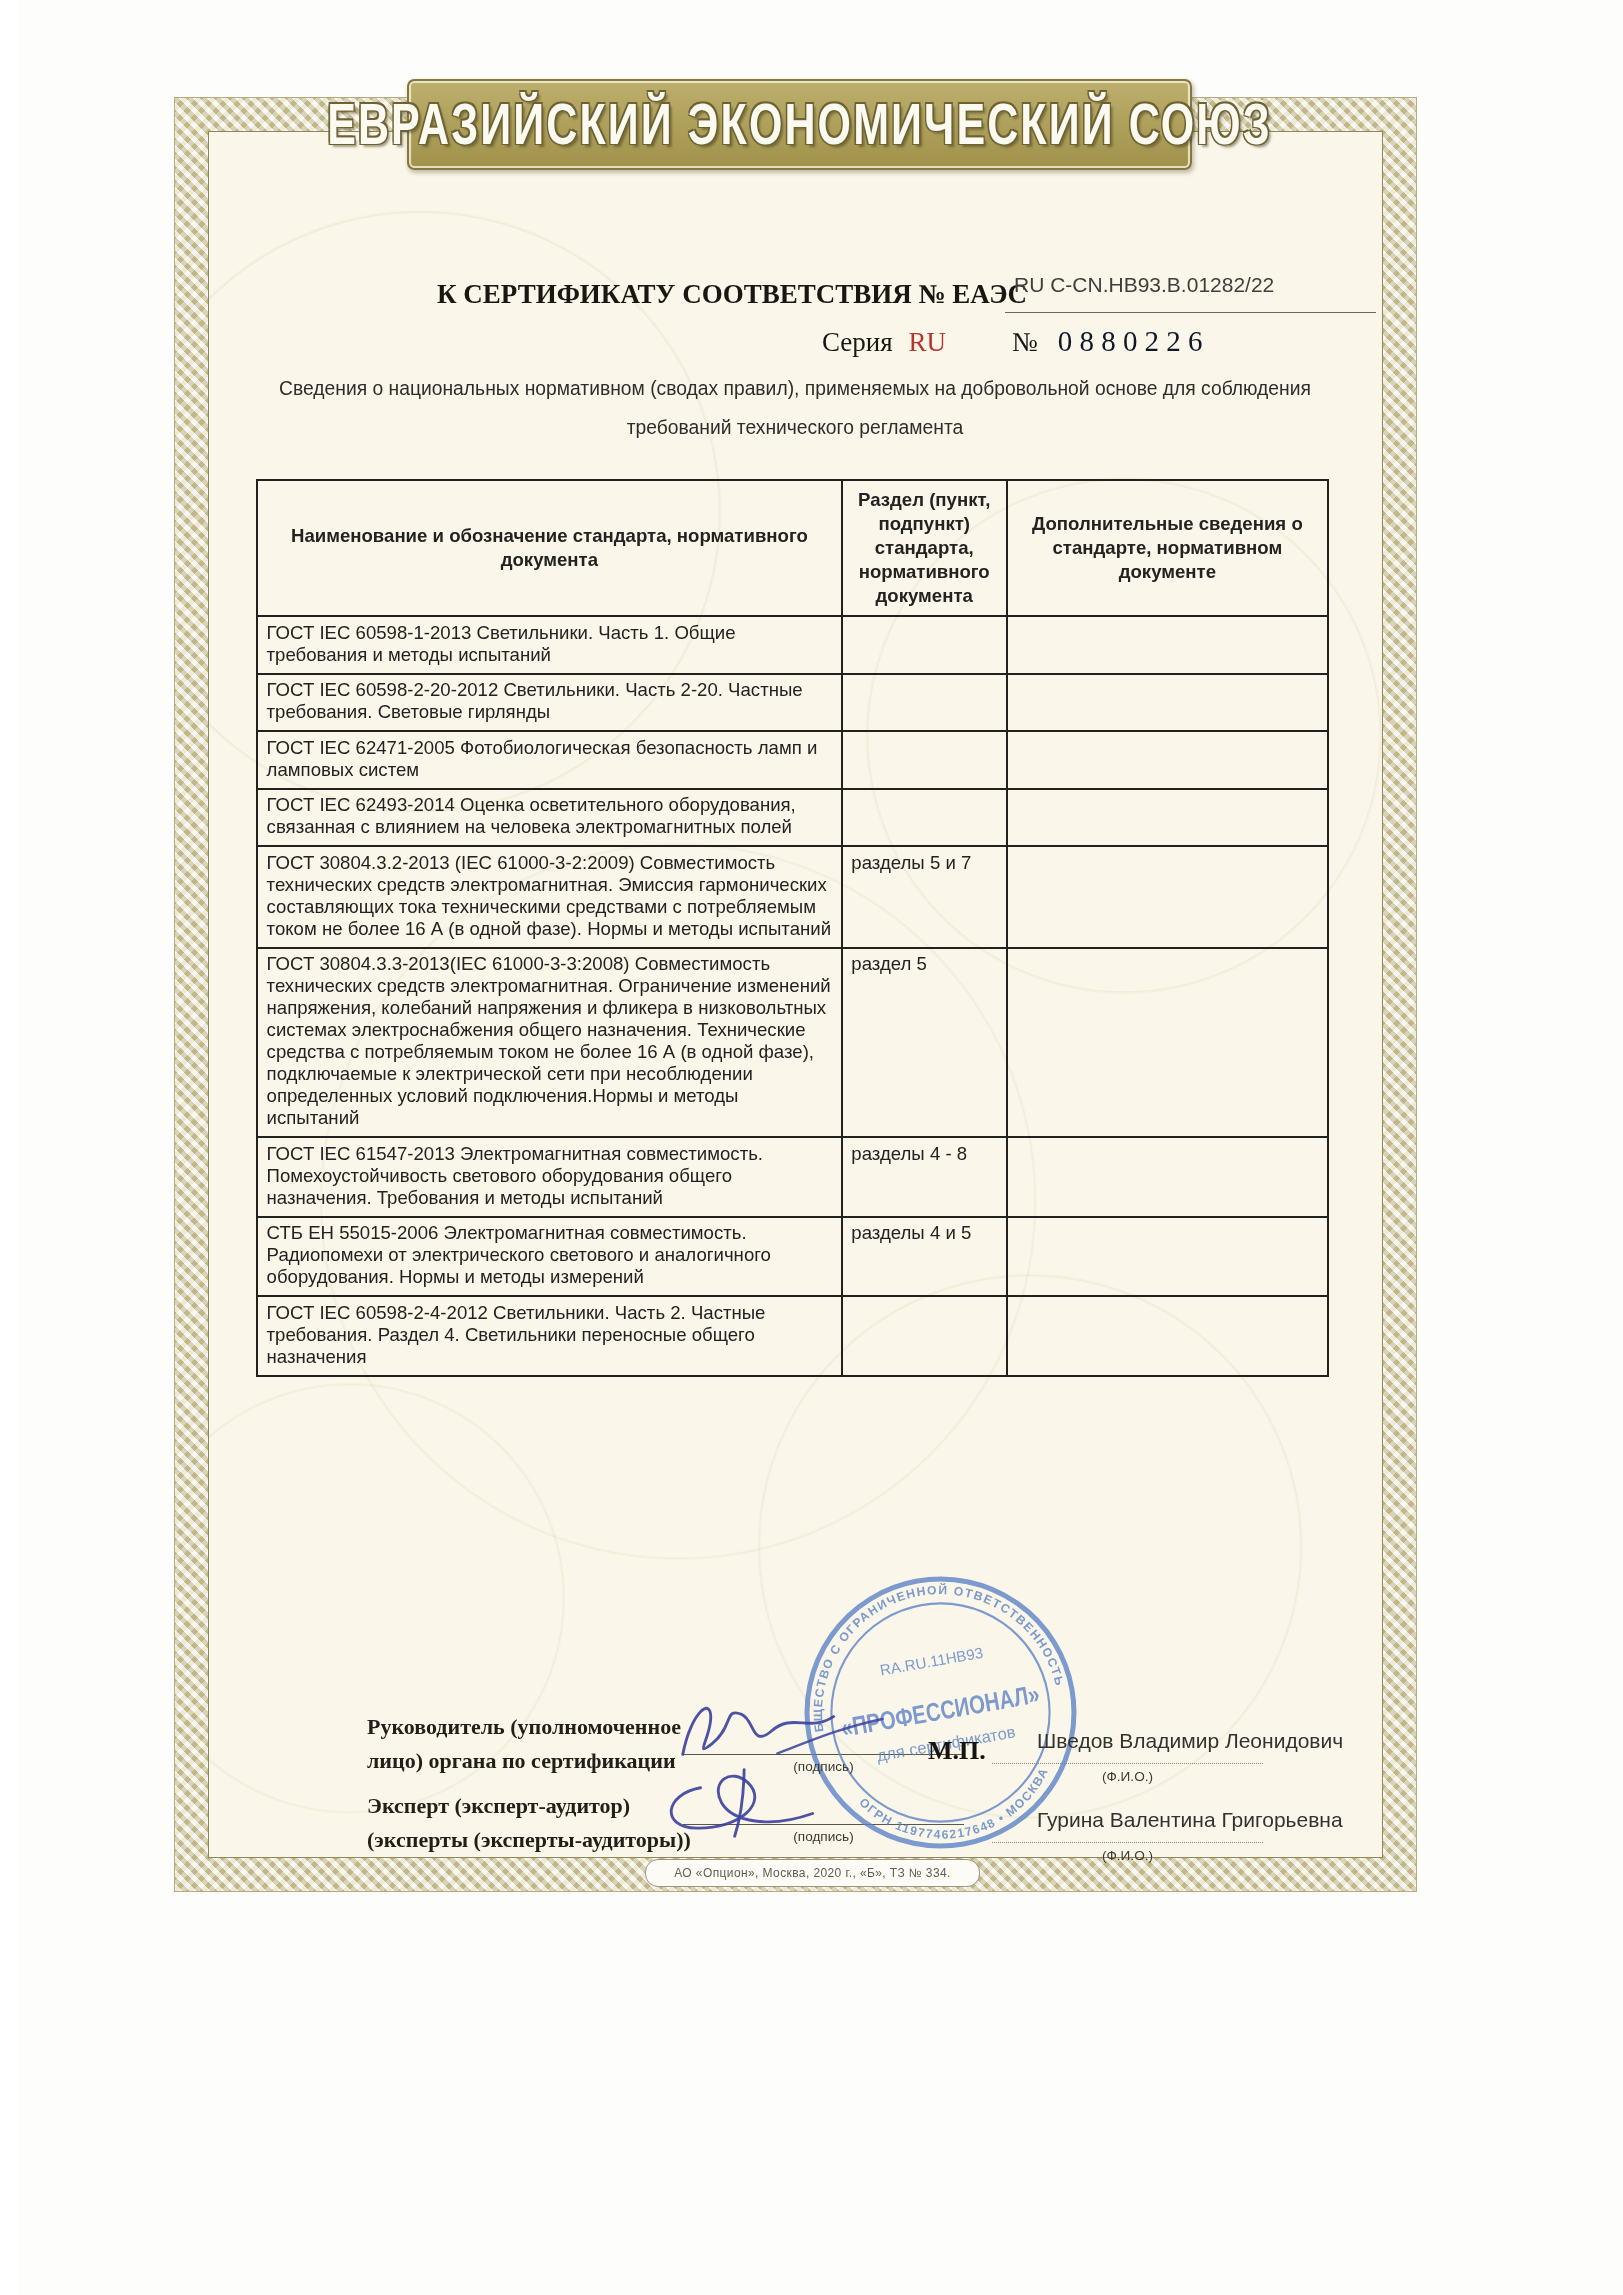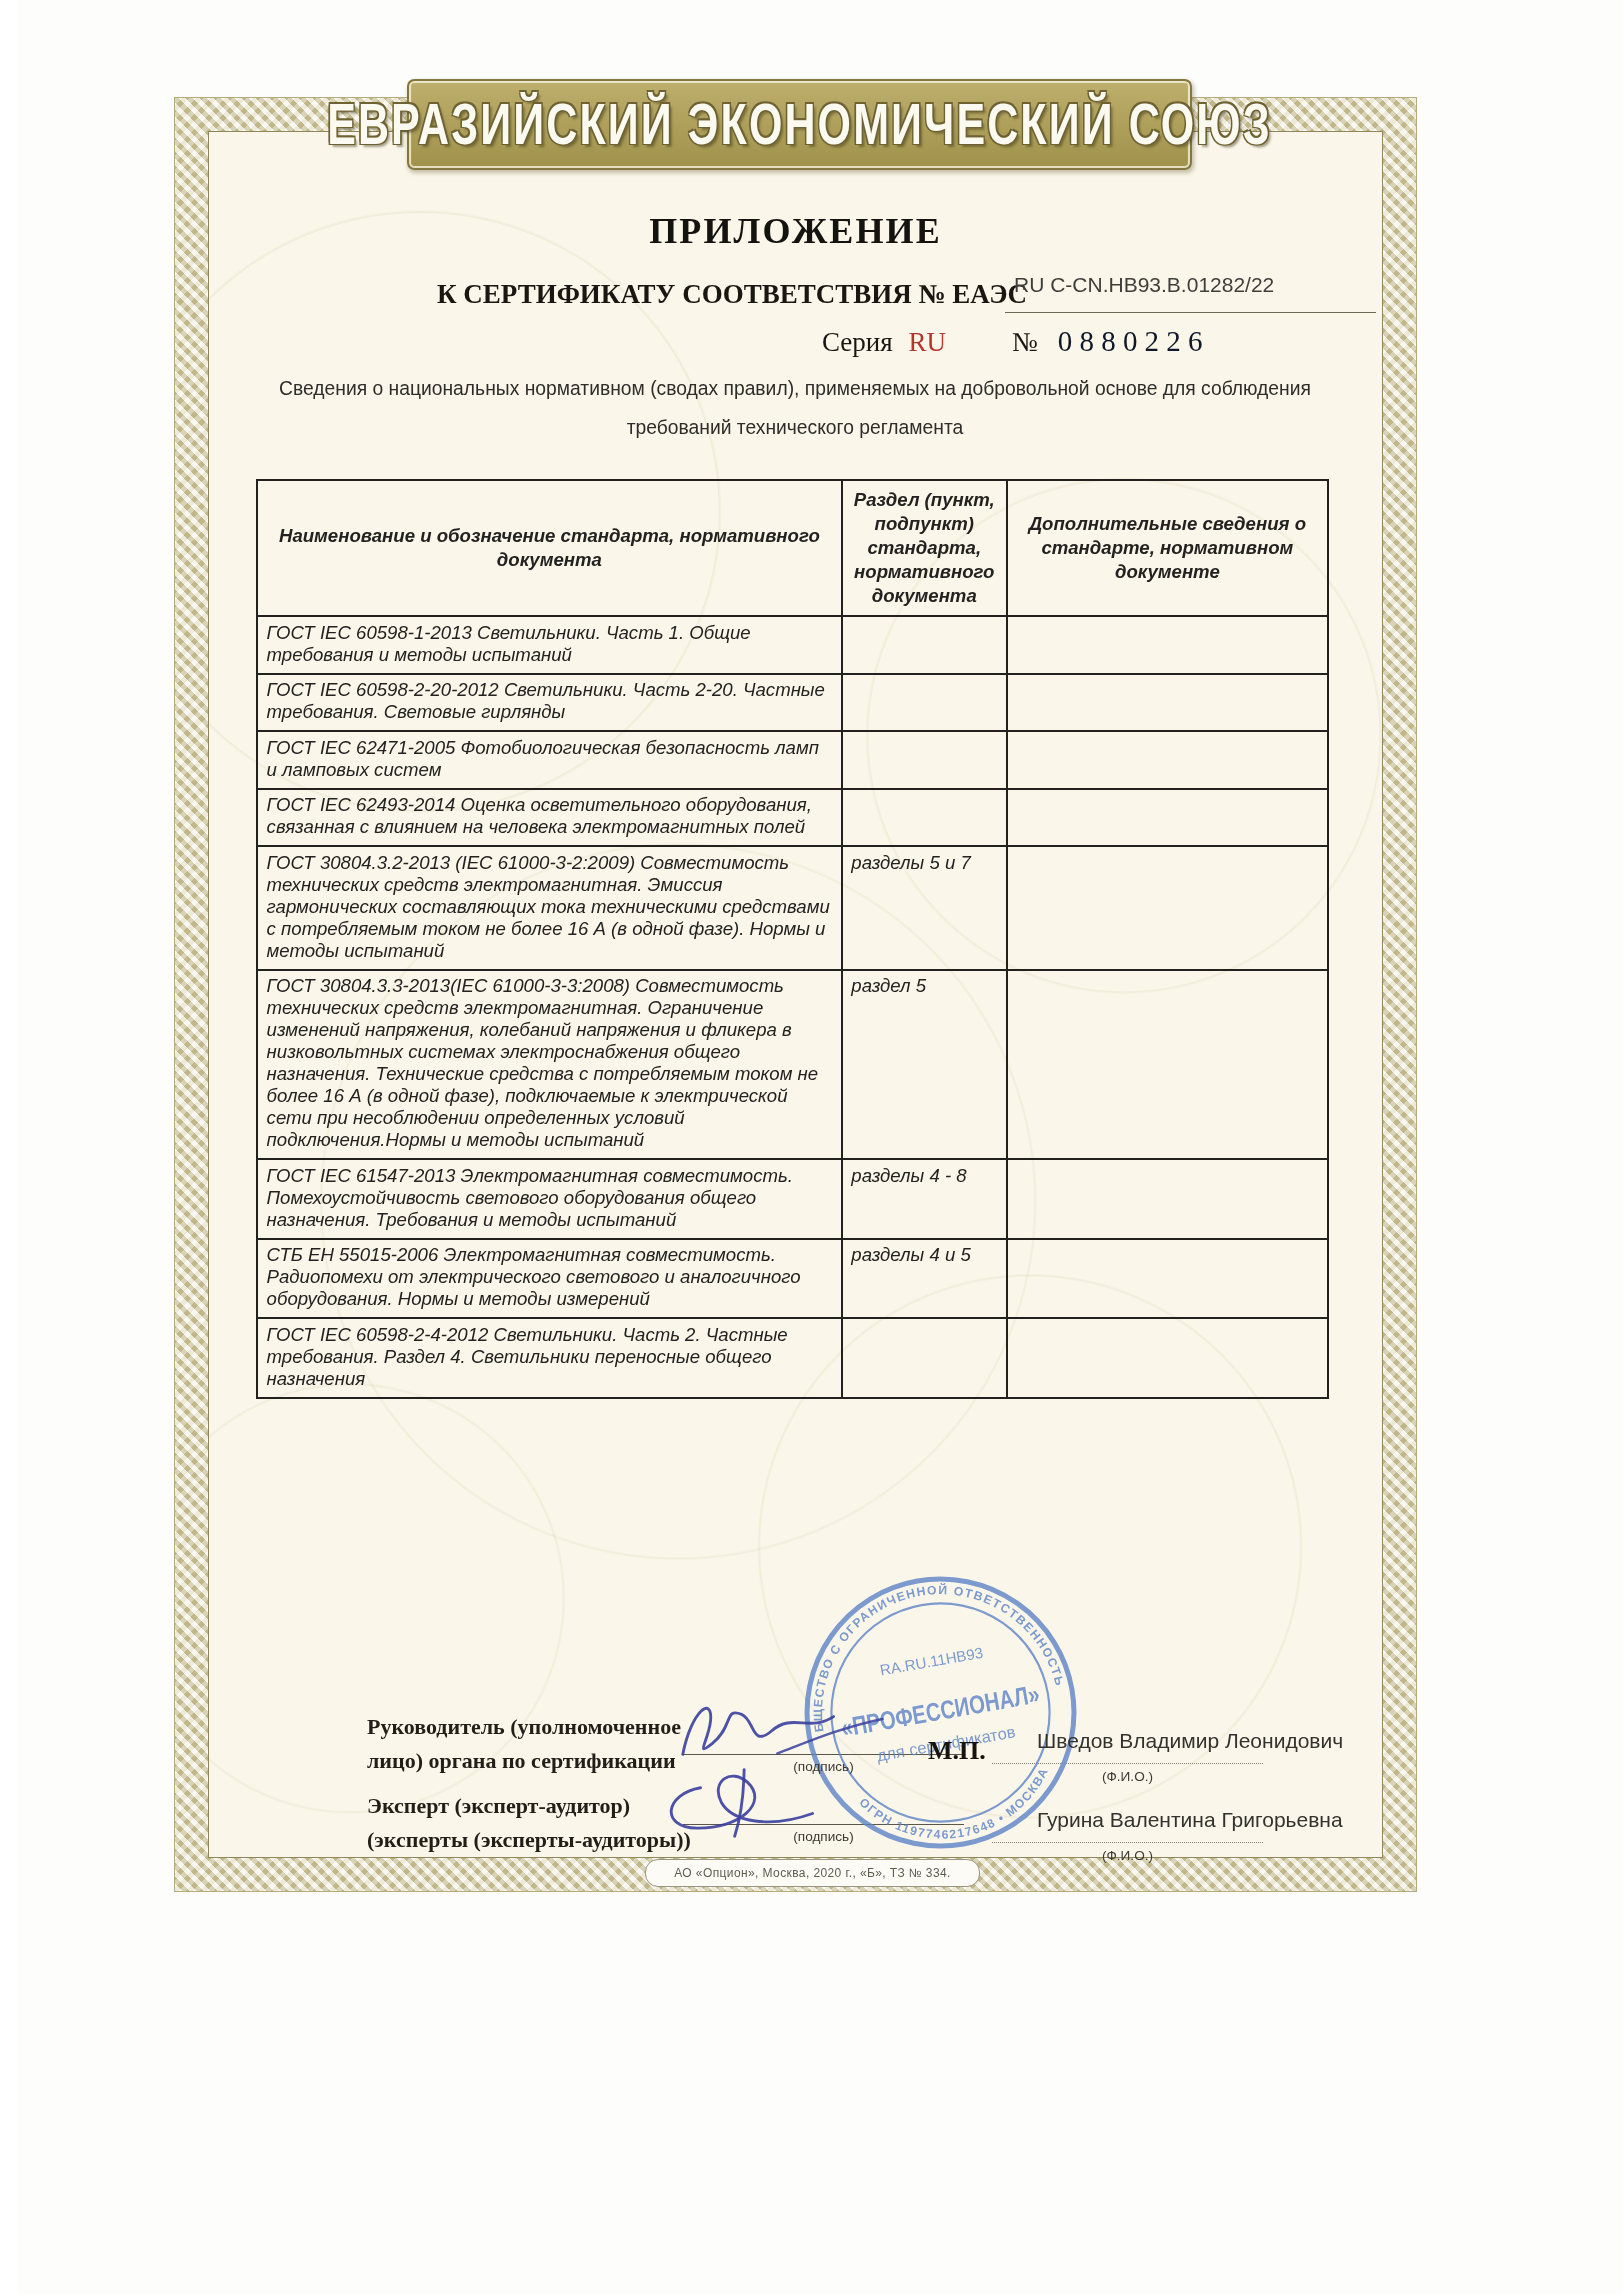--- a/index.html
+++ b/index.html
@@ -35,21 +35,21 @@
   .series-row{left:648px;top:228px;display:flex;align-items:baseline;z-index:3;
               font-family:"Liberation Serif",serif;font-size:27px;color:#1a1713;}
   .series-label{margin-right:15.8px;}
   .series-value{color:#b5352c;margin-right:66px;}
   .no-sign{margin-right:20px;}
   .serial{color:#0f172a;letter-spacing:7.2px;font-size:29px;}
   .intro{left:34px;top:272px;width:1174px;text-align:center;font-size:19.3px;line-height:39px;
          color:#2e2d2a;z-index:3;}
   .std-table{left:82px;top:382px;width:1073px;border-collapse:collapse;z-index:3;
              font-size:18.6px;line-height:22px;color:#232220;table-layout:fixed;}
-  .std-table th,.std-table td{border:2.1px solid #23211d;vertical-align:middle;padding:4.3px 8.6px 7.2px 8.6px;font-style:italic;}
+  .std-table th,.std-table td{border:2.1px solid #23211d;vertical-align:middle;padding:4.3px 8.6px 7.2px 8.6px;}
   .std-table th{font-weight:600;text-align:center;line-height:24px;padding:7.2px 5.7px;}
   .std-table td{vertical-align:top;text-align:left;}
   .sig-label{font-family:"Liberation Serif",serif;font-weight:bold;font-size:22px;line-height:34px;
              color:#221e18;z-index:3;}
   .sig-line{height:0;border-top:1.4px solid #5b574a;z-index:3;}
   .tiny{font-size:13.6px;color:#3c3a34;z-index:6;}
   .person-name{font-size:21px;color:#33322e;z-index:6;white-space:nowrap;}
   .dotted{border-top:1.4px dotted #8a8676;}
   .mp{font-family:"Liberation Serif",serif;font-weight:bold;font-size:26px;color:#17140f;z-index:7;}
   .stamp-wrap{left:623px;top:1472px;width:287px;height:287px;z-index:4;opacity:.8;
@@ -65,21 +65,20 @@
 <div class="page">
   <div class="certificate">
 
     <div class="frame"></div>
     <div class="paper"></div>
 
     <div class="banner">
       <span class="banner-text">ЕВРАЗИЙСКИЙ ЭКОНОМИЧЕСКИЙ СОЮЗ</span>
     </div>
 
-    <div class="abs title">ПРИЛОЖЕНИЕ</div>
 
     <div class="abs subtitle">К СЕРТИФИКАТУ СООТВЕТСТВИЯ № ЕАЭС</div>
     <div class="abs cert-number">RU C-CN.HB93.B.01282/22</div>
     <div class="abs cert-underline"></div>
 
     <div class="abs series-row">
       <span class="series-label">Серия</span>
       <span class="series-value">RU</span>
       <span class="no-sign">№</span>
       <span class="serial">0880226</span>

